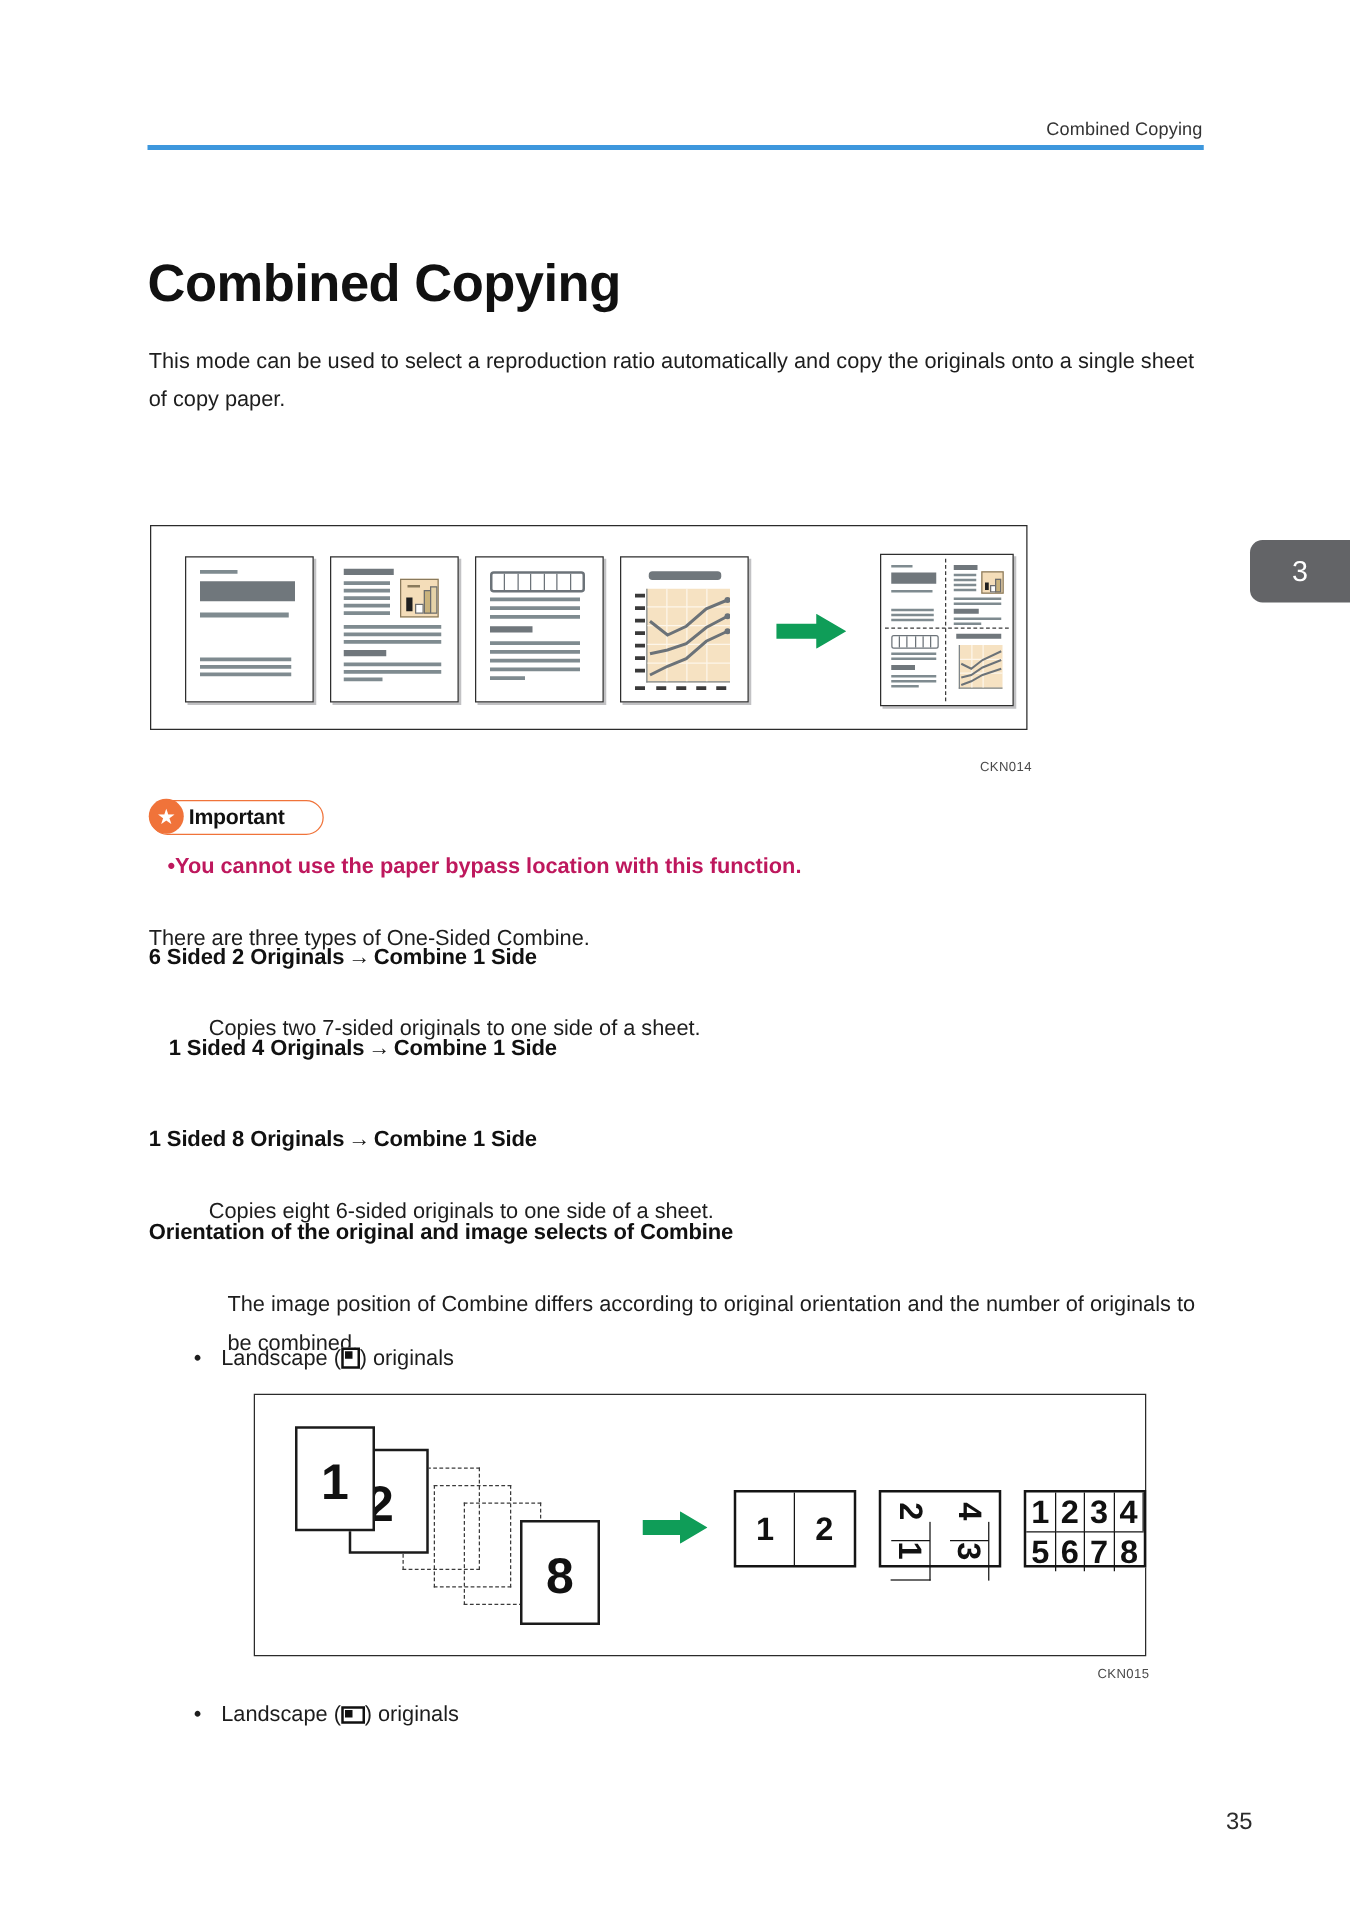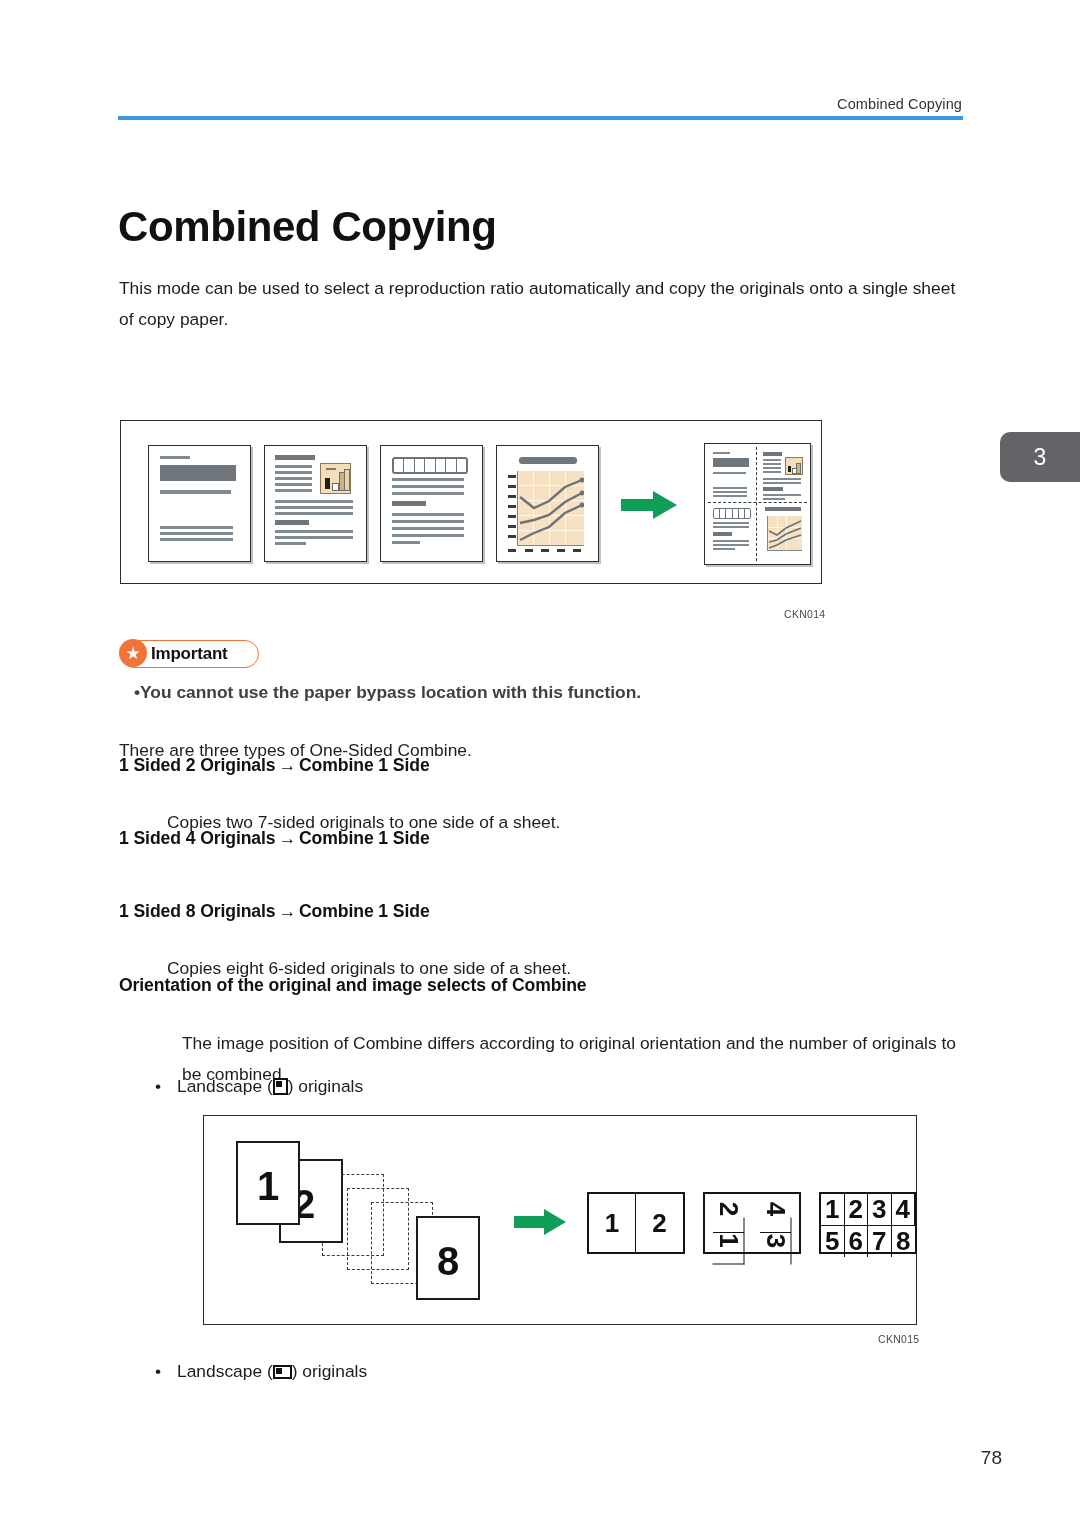--- a/index.html
+++ b/index.html
@@ -109,21 +109,21 @@
     display:flex; align-items:center; justify-content:center;
     color:#fff; font-size:17px; line-height:1;
   }
   .imp-label {
     margin-left:30px; font-size:17px; font-weight:bold; color:#111;
     letter-spacing:-.2px;
   }
 
   
   .bullet-bold {
-    position:absolute; left:121px; font-size:17.4px; font-weight:bold; color:#404040;text-align:right;
+    position:absolute; left:121px; font-size:17.4px; font-weight:bold; color:#be185d;text-align:right;
   }
   .bullet-bold .dot { display:inline-block; width:19px; }
 
   .plain {
     position:absolute; font-size:17.4px; color:#1d1d1d; line-height:31px;
   }
   .h3 {
     position:absolute; left:119px; font-size:17.6px; font-weight:bold; color:#111;
     letter-spacing:-.1px;
   }
@@ -355,25 +355,25 @@
     <div class="imp-label">Important</div>
   </div>
 
   <div class="bullet-bold" style="top:682px;">
     <span class="dot">•</span><span>You cannot use the paper bypass location with this function.</span>
   </div>
 
   <p class="plain" style="left:119px; top:718px;">There are three types of One-Sided Combine.</p>
 
   <div class="h3" style="top:755px;">
-    <span>1 Sided 2 Originals</span><span class="arr">→</span><span>Combine 1 Side</span>
+    <span>6 Sided 2 Originals</span><span class="arr">→</span><span>Combine 1 Side</span>
   </div>
   <p class="plain indent" style="top:790px;">Copies two 7-sided originals to one side of a sheet.</p>
 
-  <div class="h3" style="top:828px;">
+  <div class="h3" style="top:828px;margin-left:16px;">
     <span>1 Sided 4 Originals</span><span class="arr">→</span><span>Combine 1 Side</span>
   </div>
 
   <div class="h3" style="top:901px;">
     <span>1 Sided 8 Originals</span><span class="arr">→</span><span>Combine 1 Side</span>
   </div>
   <p class="plain indent" style="top:936px;">Copies eight 6-sided originals to one side of a sheet.</p>
 
   <div class="h3" style="top:975px;">Orientation of the original and image selects of Combine</div>
   <p class="plain" style="left:182px; top:1011px; width:797px;">The image position of Combine differs according to original orientation and the number of originals to be combined.</p>
@@ -424,16 +424,16 @@
       <div class="cell row-b">8</div>
     </div>
   </div>
   <div class="fig-cap fig2-cap">CKN015</div>
 
   <div class="bullet-plain" style="top:1361px;">
     <span class="dot">•</span><span>Landscape (</span><span class="pg-glyph land"></span><span>) originals</span>
   </div>
 
   <div class="folio">
-    <span>78</span>
+    <span>35</span>
   </div>
 
 </div>
 
 </body></html>

